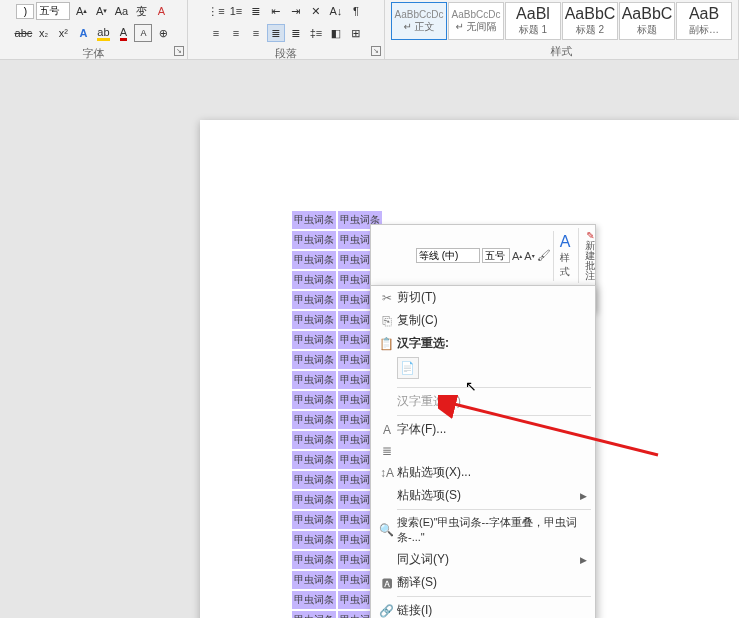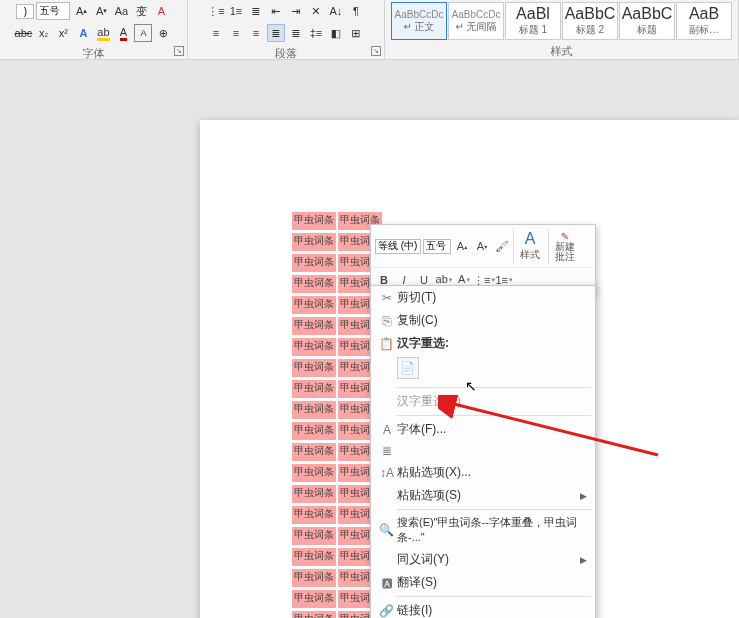--- a/index.html
+++ b/index.html
@@ -112,26 +112,25 @@
       position: absolute;
       left: 292px;
       top: 150px;
       width: 110px;
       line-height: 18px;
       font-size: 11px;
       color: #444;
     }
     .sel-text span {
       display: inline-block;
-      background: #fca5a5;
+      background: #c4b5fd;
       color: #404040;
       margin: 1px 2px 1px 0;
       padding: 0 2px;
       font-size: 10px;
-      font-family: Liberation Mono, monospace;
     }
     
     
     .mini-toolbar {
       position: absolute;
       left: 370px;
       top: 164px;
       width: 226px;
       background: #fdfdfd;
       border: 1px solid #c8c8c8;
@@ -143,21 +142,21 @@
       gap: 2px;
       padding: 3px 4px;
     }
     .mini-row + .mini-row { border-top: 1px solid #eee; }
     .mini-input {
       border: 1px solid #bbb;
       font-size: 10px;
       padding: 1px 2px;
       background: #fff;
     }
-    .mini-font { width: 46px; }
+    .mini-font { width: 64px; margin-left: 41px; }
     .mini-size { width: 28px; }
     .mbtn {
       width: 18px;
       height: 18px;
       display: inline-flex;
       align-items: center;
       justify-content: center;
       font-size: 11px;
       color: #444;
     }

